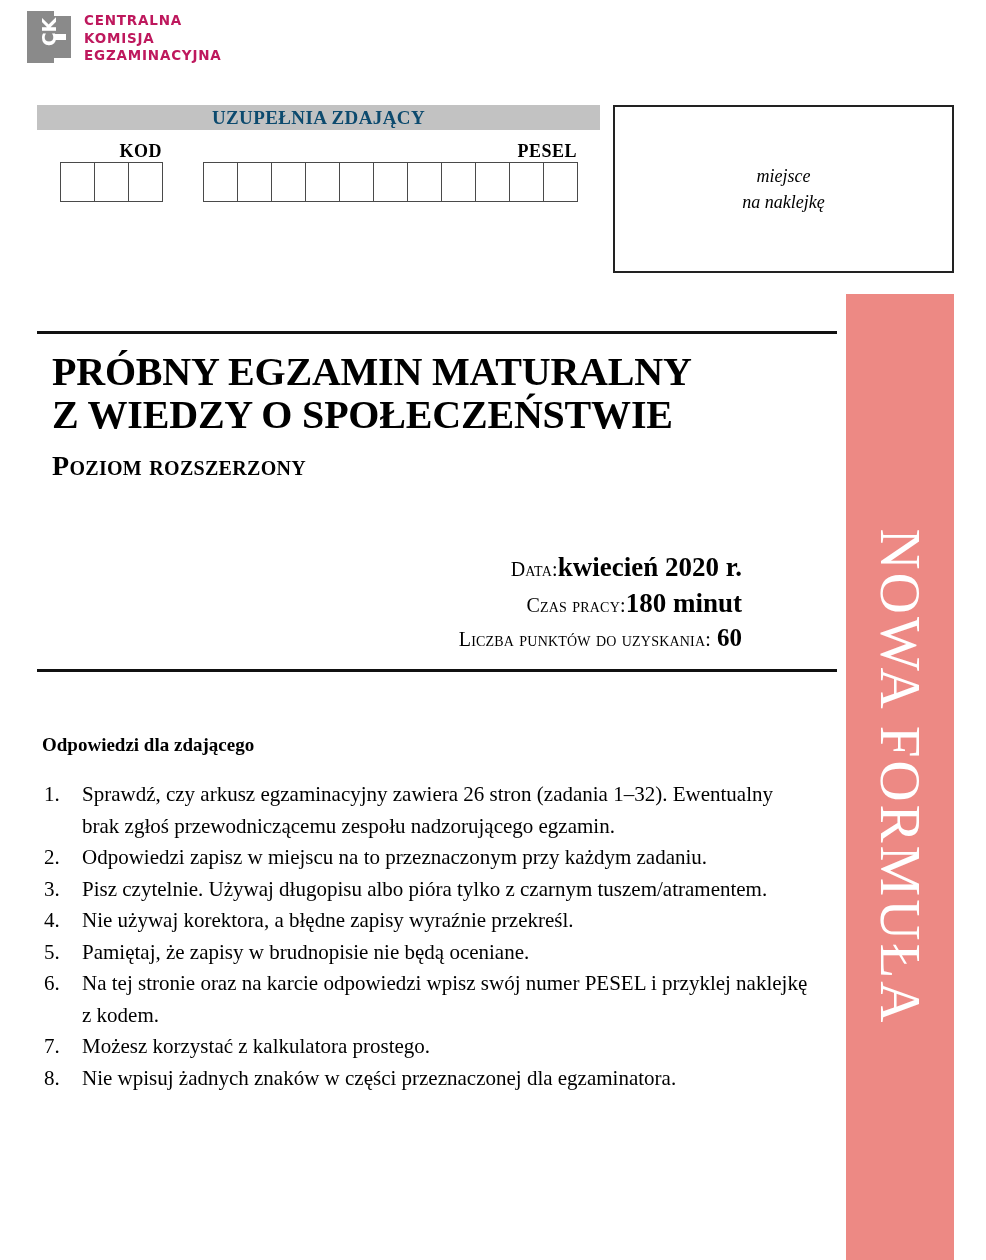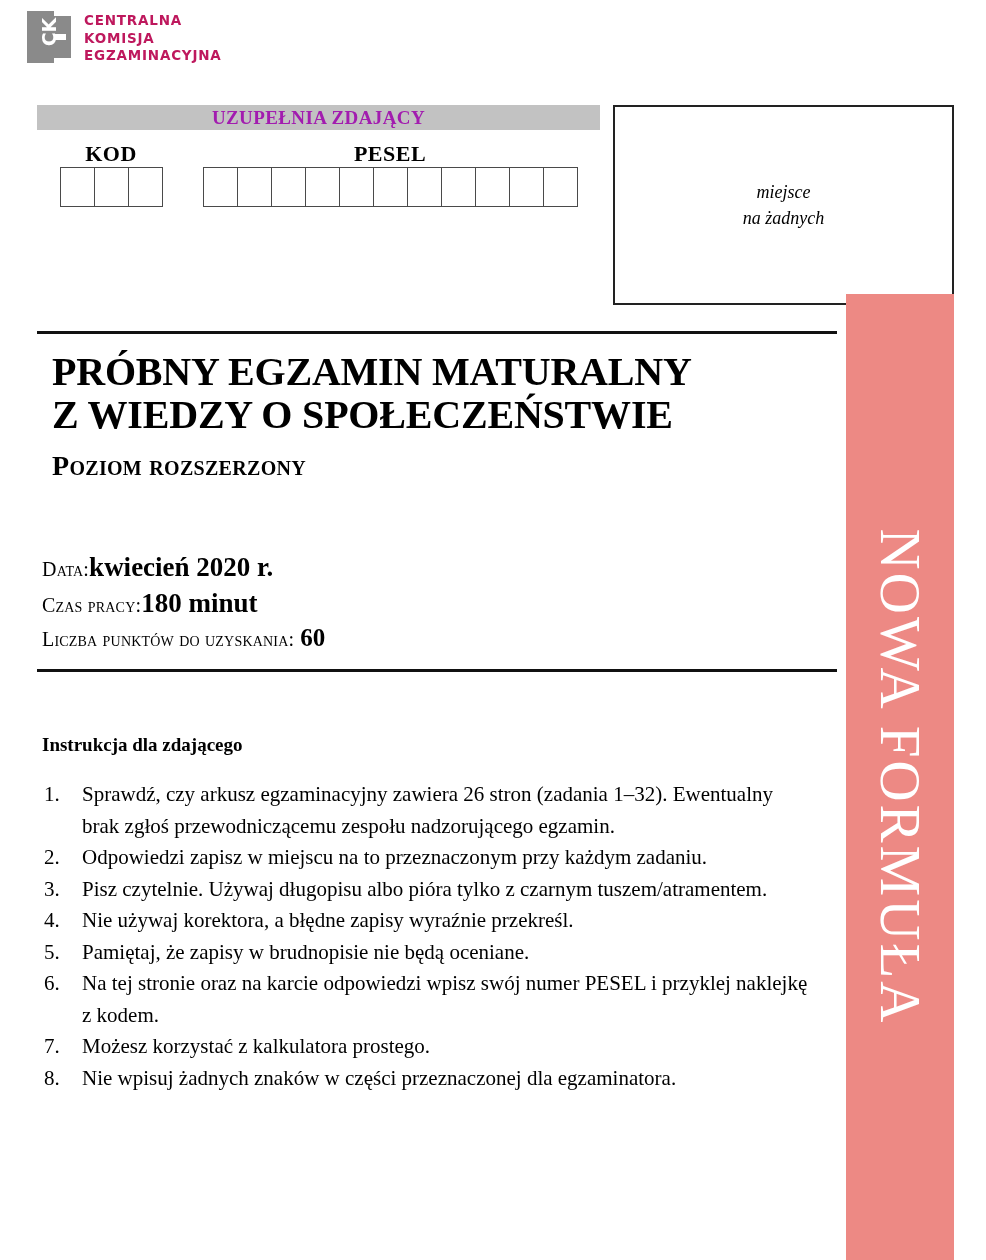--- a/index.html
+++ b/index.html
@@ -85,30 +85,30 @@
     background: #c2c2c2;
     display: flex;
     align-items: center;
     justify-content: center;
   }
   .filler-bar-label {
     font-family: "Liberation Serif", serif;
     font-weight: bold;
     font-size: 19px;
     letter-spacing: 0.4px;
-    color: #a21caf;
+    color: #0c4a6e;
   }
 
   
   .field-group { position: absolute; }
   .field-label {
     font-family: "Liberation Serif", serif;
     font-weight: bold;
-    font-size: 22px;
-    text-align: center;
+    font-size: 18px;
+    text-align: right;
     letter-spacing: 0.5px;
     margin-bottom: 0;
   }
   .boxes {
     display: flex;
   }
   .boxes .cell {
     width: 33px;
     height: 40px;
     border: 1px solid #4a4a4a;
@@ -120,21 +120,21 @@
   .group-kod .boxes .cell { width: 35px; }
   .group-pesel { left: 203px; top: 141px; }
   .group-pesel .boxes .cell { width: 35px; }
 
   
   .sticker-box {
     position: absolute;
     left: 613px;
     top: 105px;
     width: 341px;
-    height: 200px;
+    height: 168px;
     border: 2px solid #222;
     box-sizing: border-box;
     display: flex;
     align-items: center;
     justify-content: center;
   }
   .sticker-text {
     font-family: "Liberation Serif", serif;
     font-style: italic;
     font-size: 18px;
@@ -208,20 +208,21 @@
   .meta-block {
     position: absolute;
     left: 42px;
     top: 552px;
     width: 700px;
   }
   .meta-row {
     display: flex;
     align-items: baseline;
     margin-bottom: 5px;
+    justify-content: flex-end;
   }
   .meta-label {
     font-family: "Liberation Serif", serif;
     font-variant: small-caps;
     font-size: 20px;
     letter-spacing: 0.2px;
     color: #000;
   }
   .meta-value {
     font-family: "Liberation Serif", serif;
@@ -317,21 +318,21 @@
       <div class="cell"></div>
       <div class="cell"></div>
       <div class="cell"></div>
       <div class="cell"></div>
     </div>
   </div>
 
   <div class="sticker-box">
     <div class="sticker-text">
       <span>miejsce</span><br>
-      <span>na żadnych</span>
+      <span>na naklejkę</span>
     </div>
   </div>
 
   <div class="banner">
     <div class="banner-text">NOWA FORMUŁA</div>
   </div>
 
   <div class="rule rule-top"></div>
   <div class="rule rule-bottom"></div>
 
@@ -350,21 +351,21 @@
       <span class="meta-label">Czas pracy:</span>
       <span class="meta-value">180 minut</span>
     </div>
     <div class="meta-row row-points">
       <span class="meta-label">Liczba punktów do uzyskania:</span>
       <span class="meta-value">60</span>
     </div>
   </div>
 
   <div class="instr-block">
-    <div class="instr-heading">Instrukcja dla zdającego</div>
+    <div class="instr-heading">Odpowiedzi dla zdającego</div>
     <ol class="instr-list">
       <li class="instr-item">
         <span class="instr-num">1.</span>
         <span class="instr-text">Sprawdź, czy arkusz egzaminacyjny zawiera 26 stron (zadania 1–32). Ewentualny brak zgłoś przewodniczącemu zespołu nadzorującego egzamin.</span>
       </li>
       <li class="instr-item">
         <span class="instr-num">2.</span>
         <span class="instr-text">Odpowiedzi zapisz w miejscu na to przeznaczonym przy każdym zadaniu.</span>
       </li>
       <li class="instr-item">

